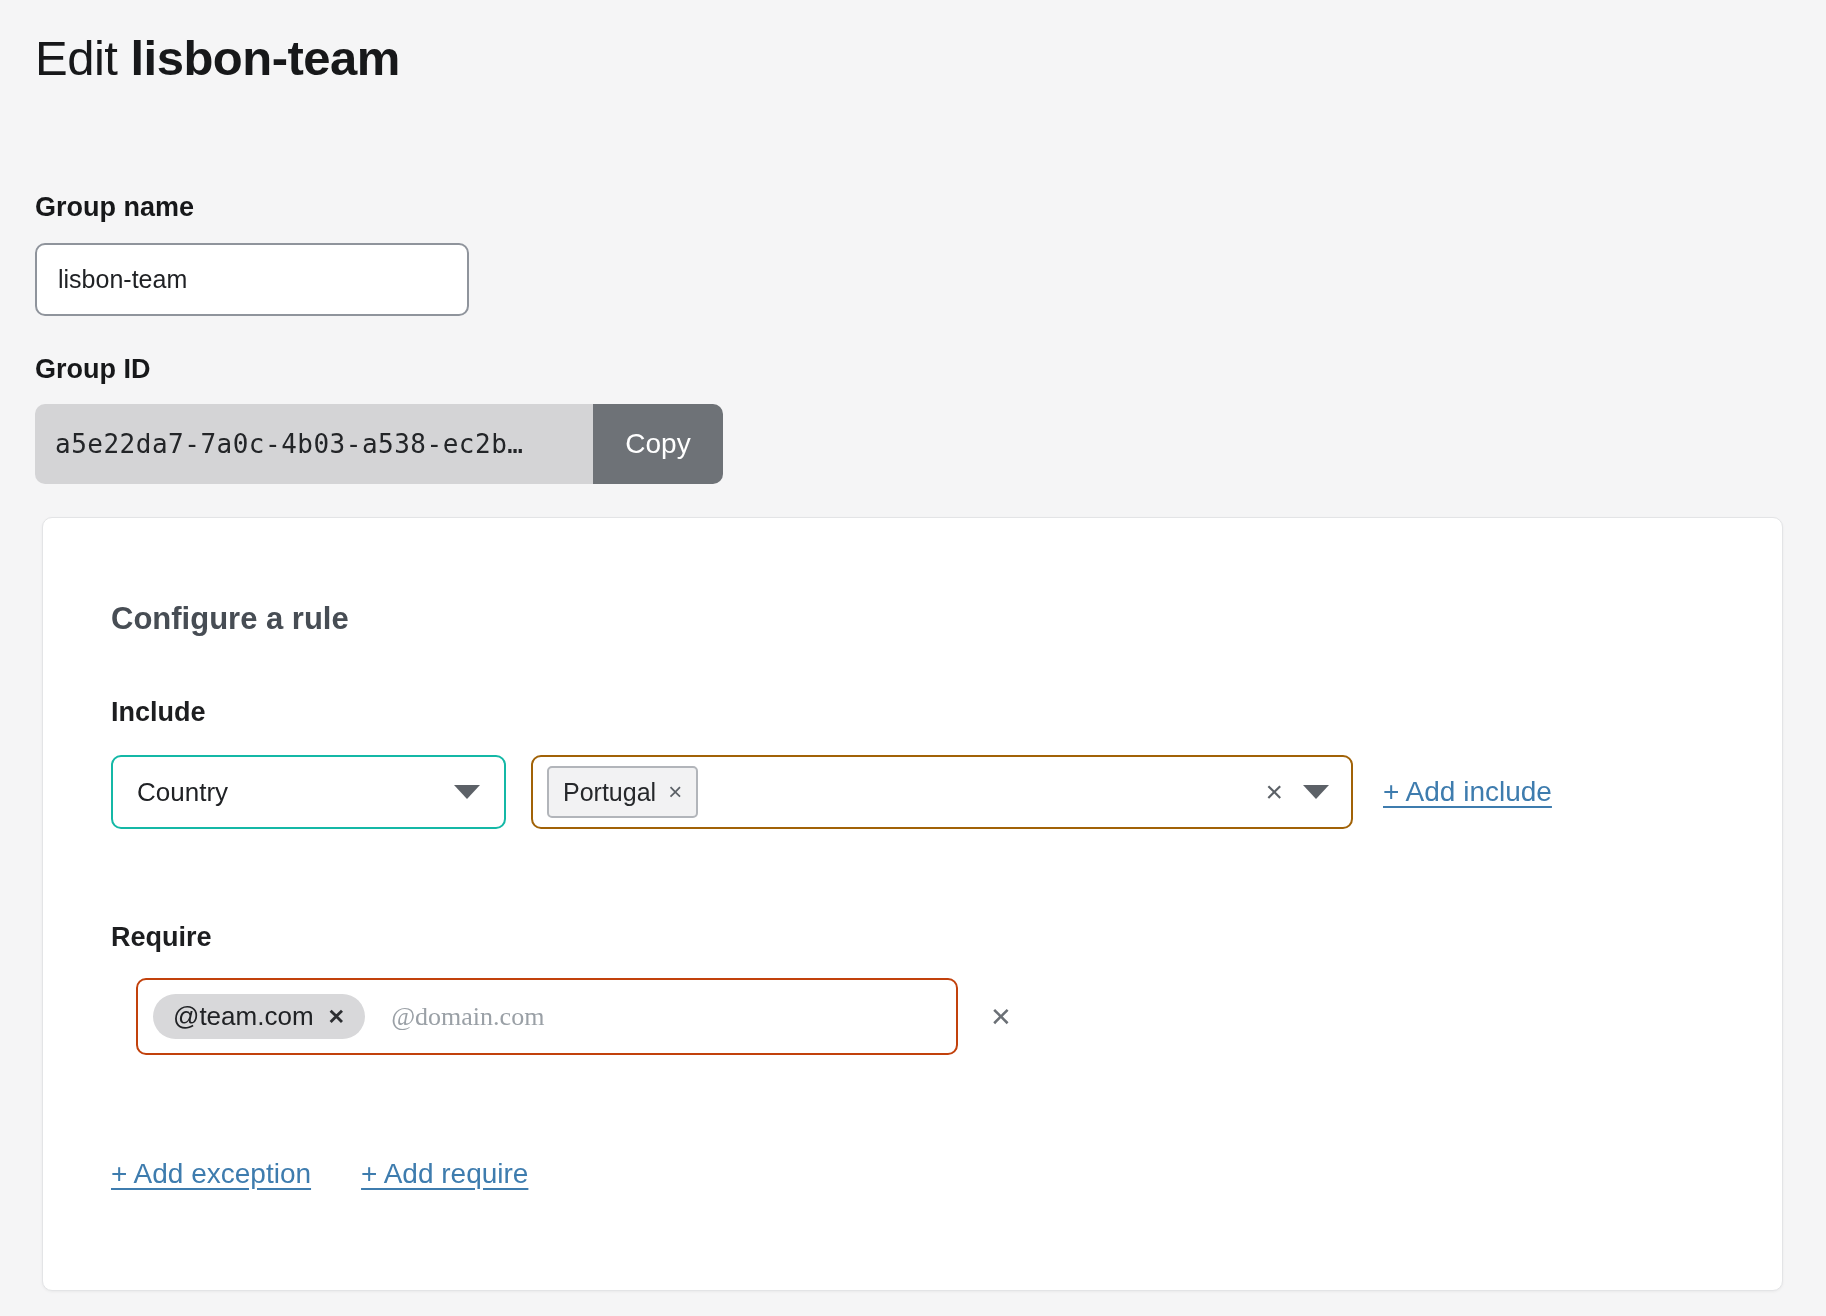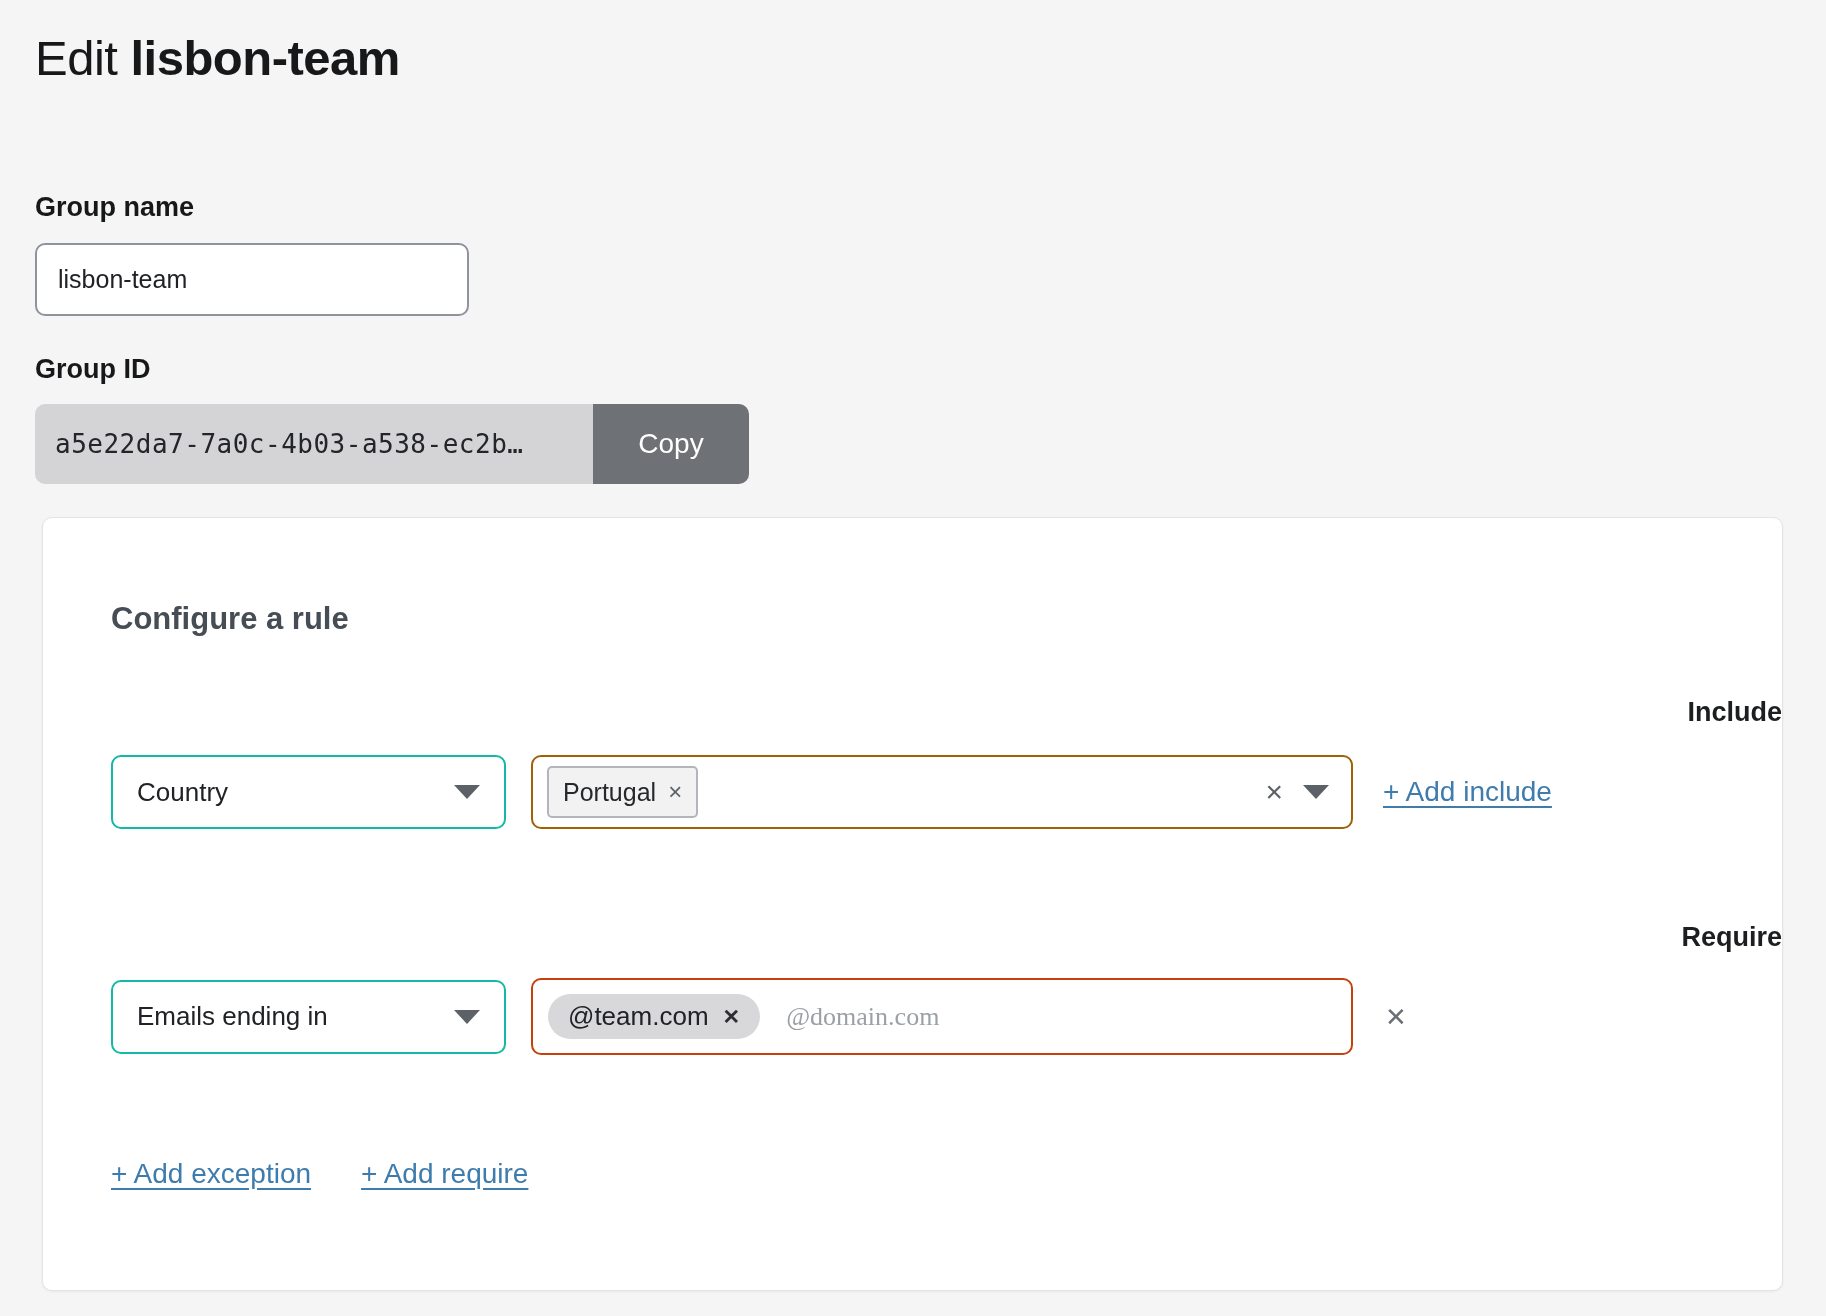--- a/index.html
+++ b/index.html
@@ -36,35 +36,35 @@
   
   .id-row { margin-top: 19px; display: inline-flex; height: 80px; border-radius: 10px; overflow: hidden; }
   .id-value {
     width: 558px; box-sizing: border-box;
     background: #d4d4d6; color: #232528;
     display: flex; align-items: center; padding: 14px 20px;
     font-family: "DejaVu Sans Mono", monospace;
     font-size: 26px; letter-spacing: 0.5px; white-space: nowrap;
   }
   .copy-btn {
-    width: 156px; border: none; cursor: pointer;
+    width: 130px; border: none; cursor: pointer;
     background: #6e7277; color: #ffffff;
     font-family: "Liberation Sans", sans-serif; font-size: 28px;
   }
 
   
   .rule-card {
     margin: 33px 0 0 7px;
     width: 1741px; height: 774px; box-sizing: border-box;
     background: #ffffff; border: 1px solid #e3e4e6; border-radius: 10px;
     box-shadow: 0 1px 3px rgba(0,0,0,0.05);
     padding: 82px 0 0 68px;
   }
   .card-title { margin: 0; font-size: 31px; line-height: 37px; font-weight: 700; color: #474d54; }
-  .section-label { font-size: 27px; font-weight: 700; color: #1d1e20; line-height: 31px; text-align: right; }
+  .section-label { font-size: 27px; font-weight: 700; color: #1d1e20; line-height: 31px; }
   .section-label.include { margin-top: 60px; }
   .section-label.require { margin-top: 93px; }
 
   .rule-row { display: flex; align-items: center; }
   .rule-row.include-row { margin-top: 27px; }
   .rule-row.require-row { margin-top: 25px; }
 
   .select-box {
     width: 395px; height: 74px; box-sizing: border-box;
     border: 2px solid #14b8a6; border-radius: 10px; background: #fff;
@@ -151,24 +151,20 @@
         </div>
         <span class="ms-spacer"></span>
         <span class="ms-clear">×</span>
         <span class="caret"></span>
       </div>
       <span class="add-link"><a class="link" href="#">+ Add include</a></span>
     </div>
 
     <div class="section-label require">Require</div>
     <div class="rule-row require-row">
-      <div class="select-box">
-        <span>Emails ending in</span>
-        <span class="caret"></span>
-      </div>
       <div class="tag-input">
         <div class="email-pill">
           <span>@team.com</span>
           <span class="pill-x">✕</span>
         </div>
         <input class="email-field" type="text" placeholder="@domain.com" style="">
       </div>
       <span class="row-remove">✕</span>
     </div>
 

